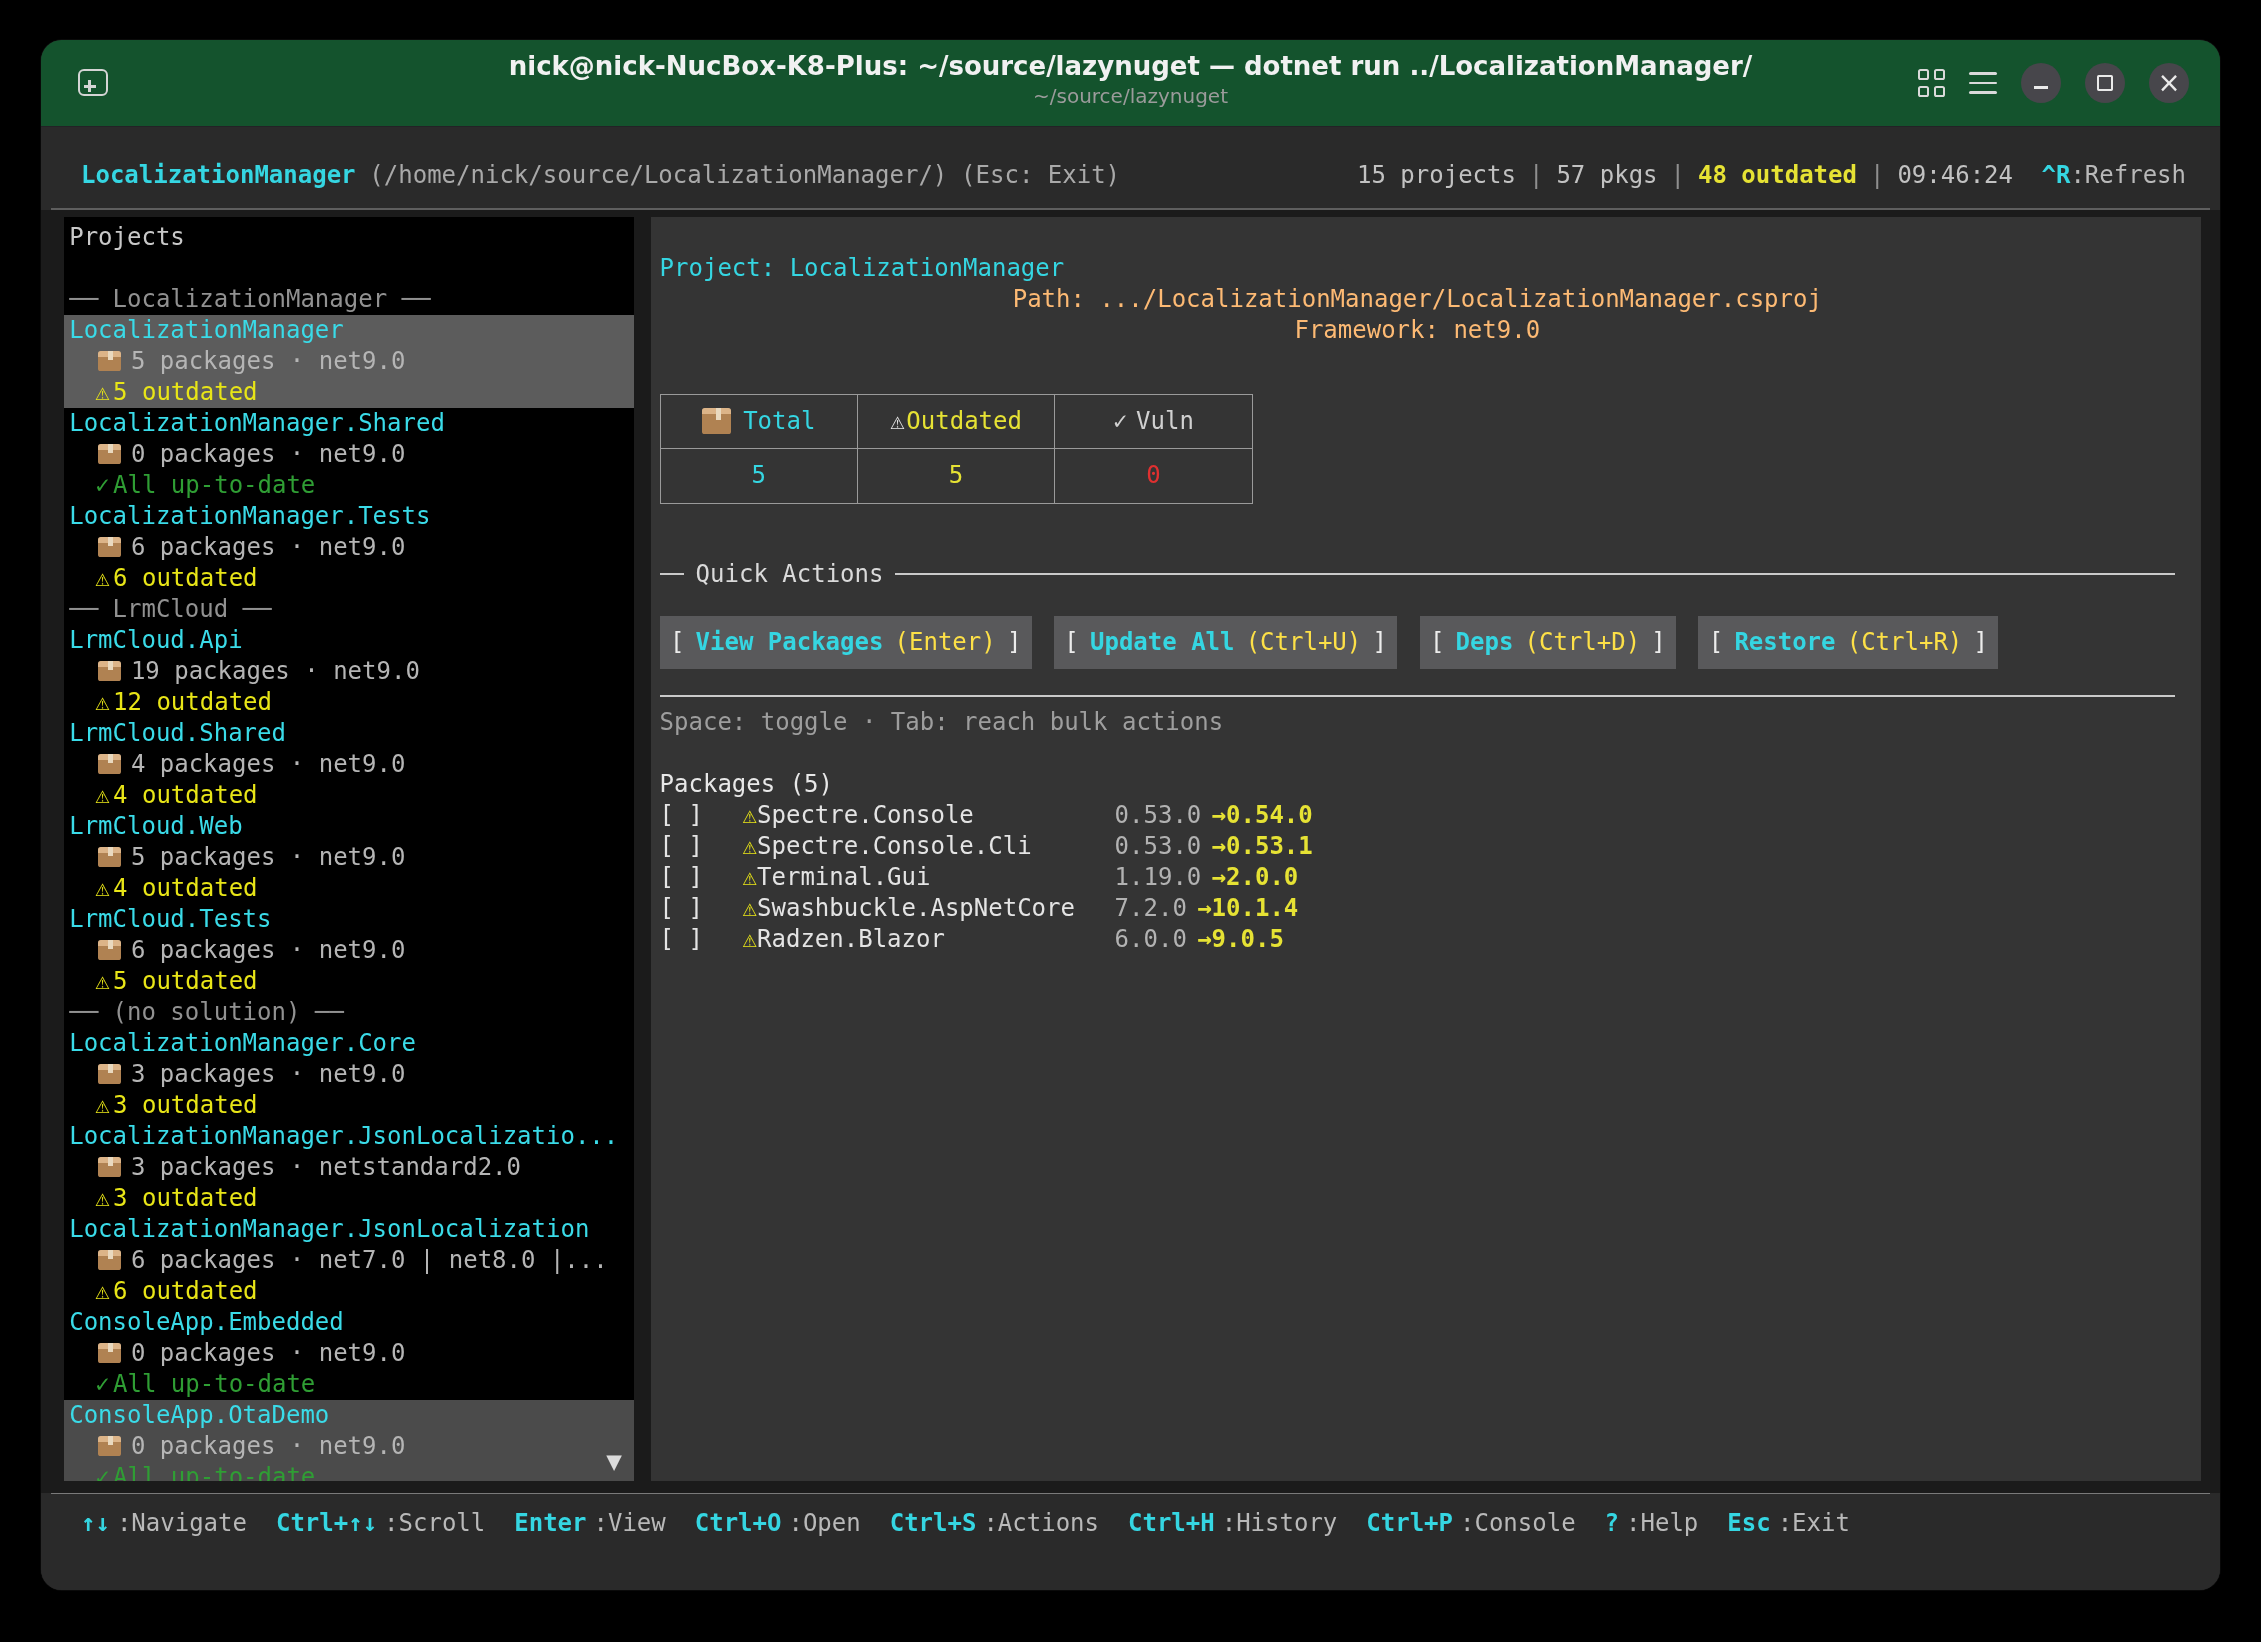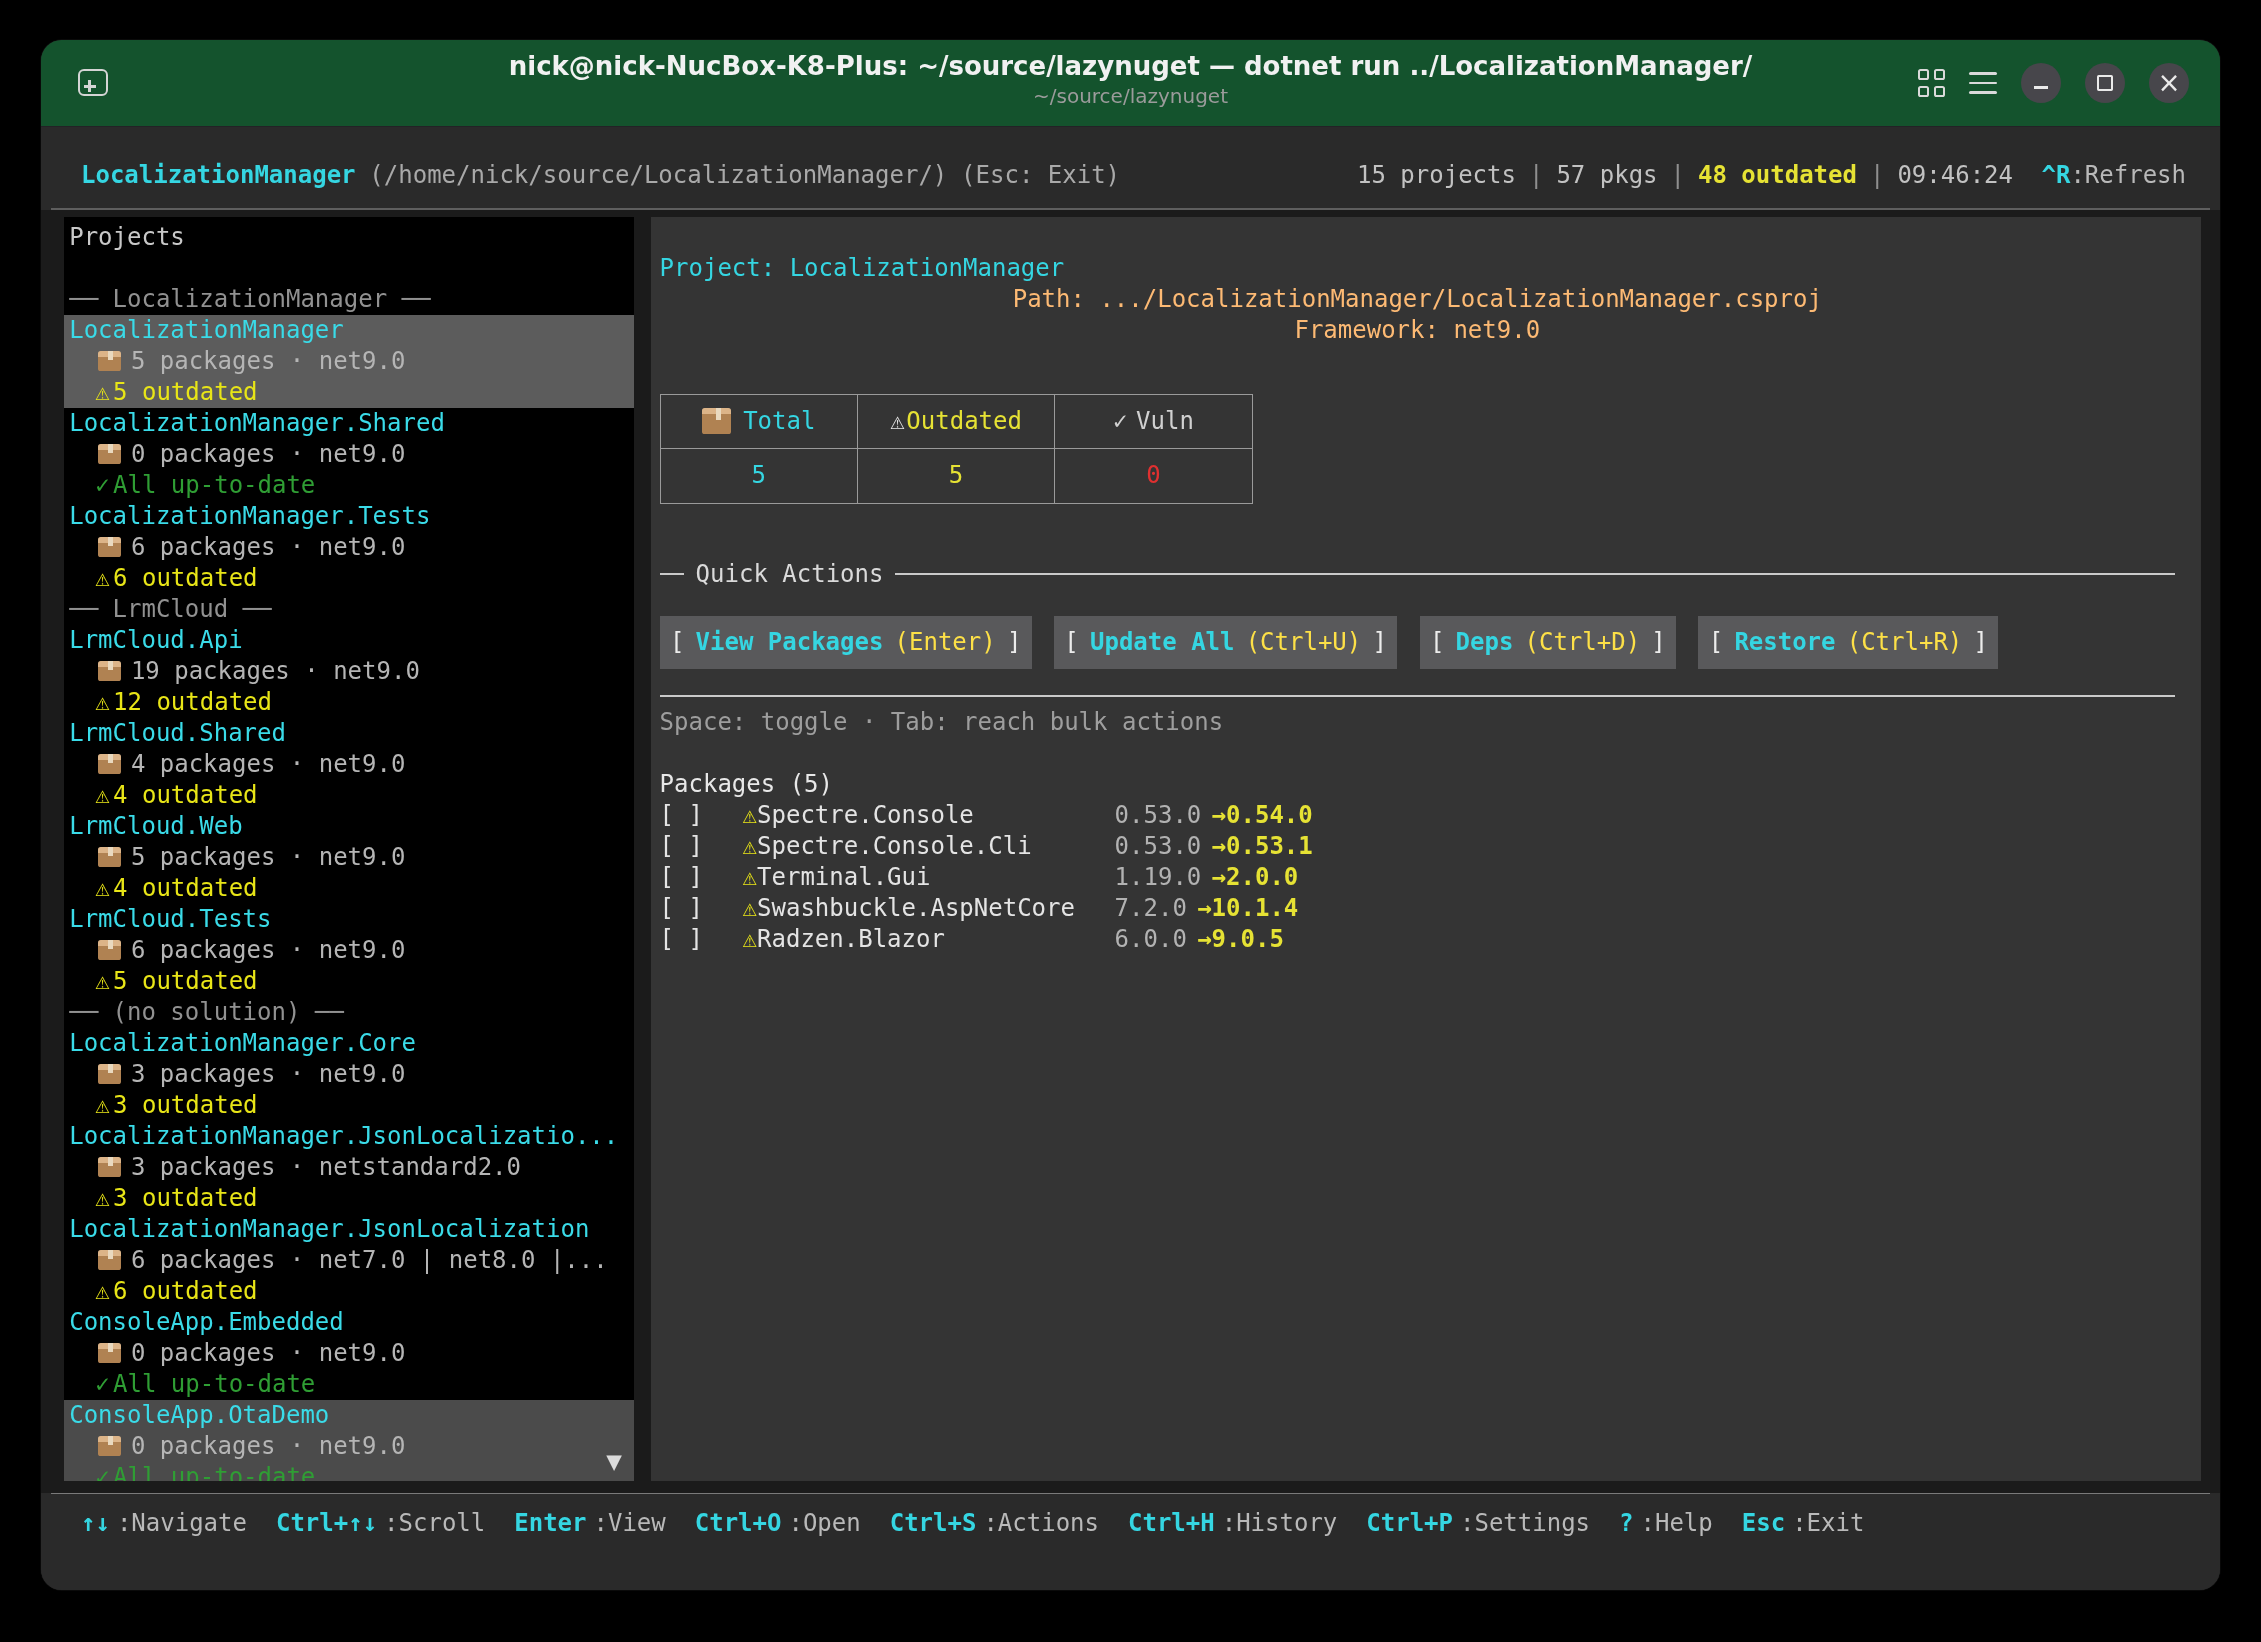--- a/index.html
+++ b/index.html
@@ -412,21 +412,21 @@
         <span class="fhint">
           <span class="fkey">Ctrl+S</span>
           <span class="flabel">:Actions</span>
         </span>
         <span class="fhint">
           <span class="fkey">Ctrl+H</span>
           <span class="flabel">:History</span>
         </span>
         <span class="fhint">
           <span class="fkey">Ctrl+P</span>
-          <span class="flabel">:Settings</span>
+          <span class="flabel">:Console</span>
         </span>
         <span class="fhint">
           <span class="fkey">?</span>
           <span class="flabel">:Help</span>
         </span>
         <span class="fhint">
           <span class="fkey">Esc</span>
           <span class="flabel">:Exit</span>
         </span>
       </div>

